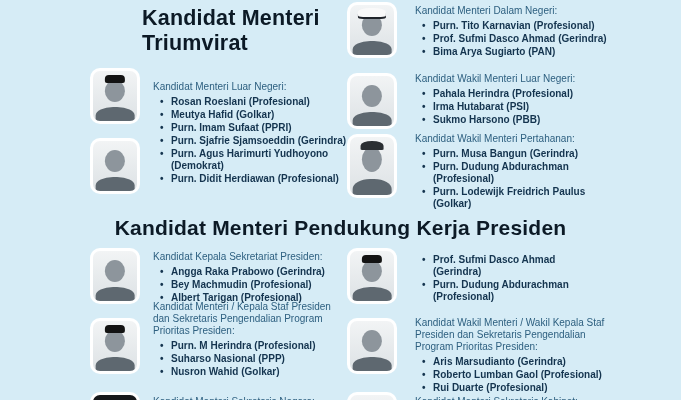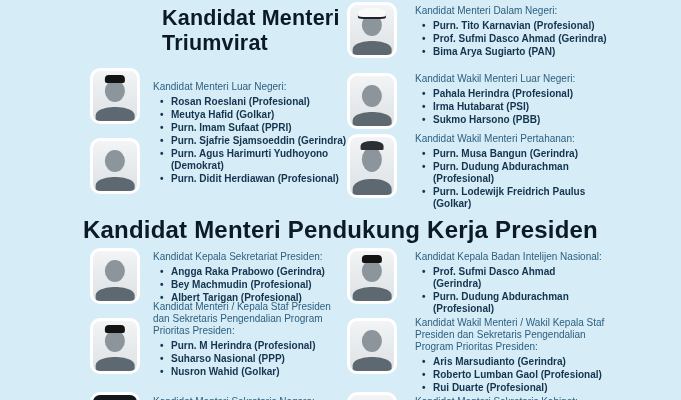--- a/index.html
+++ b/index.html
@@ -5,25 +5,24 @@
   html,body{margin:0;padding:0;}
   body{font-family:"Liberation Sans", sans-serif;}
   .canvas{
     position:relative;width:681px;height:400px;overflow:hidden;
     background:#d6ecf6;
   }
   .main-title{
     position:absolute;left:142px;top:6px;width:235px;
     font-size:21.5px;font-weight:bold;line-height:1.14;color:#0c1a26;
     letter-spacing:.2px;
-    margin-left:20px;
   }
   .mid-heading{
     position:absolute;left:0;top:216px;width:681px;text-align:center;
-    font-size:24px;font-weight:bold;color:#0c1a26;letter-spacing:.2px;
+    font-size:21px;font-weight:bold;color:#0c1a26;letter-spacing:.2px;
   }
   .photo{
     position:absolute;width:50px;height:56px;background:#ffffff;
     border-radius:10px;padding:3px;box-sizing:border-box;
   }
   .photo.tall{height:64px;}
   .avatar{
     position:relative;width:100%;height:100%;border-radius:7px;overflow:hidden;
     background:linear-gradient(#f2f4f5,#dde2e5);
   }
@@ -152,21 +151,20 @@
       <li>Albert Tarigan (Profesional)</li>
     </ul>
   </div>
 
   <div class="photo" style="left:347px;top:248px;">
     <div class="avatar avatar--peci">
         <i class="hat"></i>
       </div>
   </div>
   <div class="entry-text" style="left:415px;top:251px;">
-    <div class="entry-label" style="width:245px;">Kandidat Kepala Badan Intelijen Nasional:</div>
     <ul class="items" style="width:162px;">
       <li>Prof. Sufmi Dasco Ahmad (Gerindra)</li>
       <li>Purn. Dudung Abdurachman (Profesional)</li>
     </ul>
   </div>
 
   <div class="photo" style="left:90px;top:318px;">
     <div class="avatar avatar--peci">
         <i class="hat"></i>
       </div>

